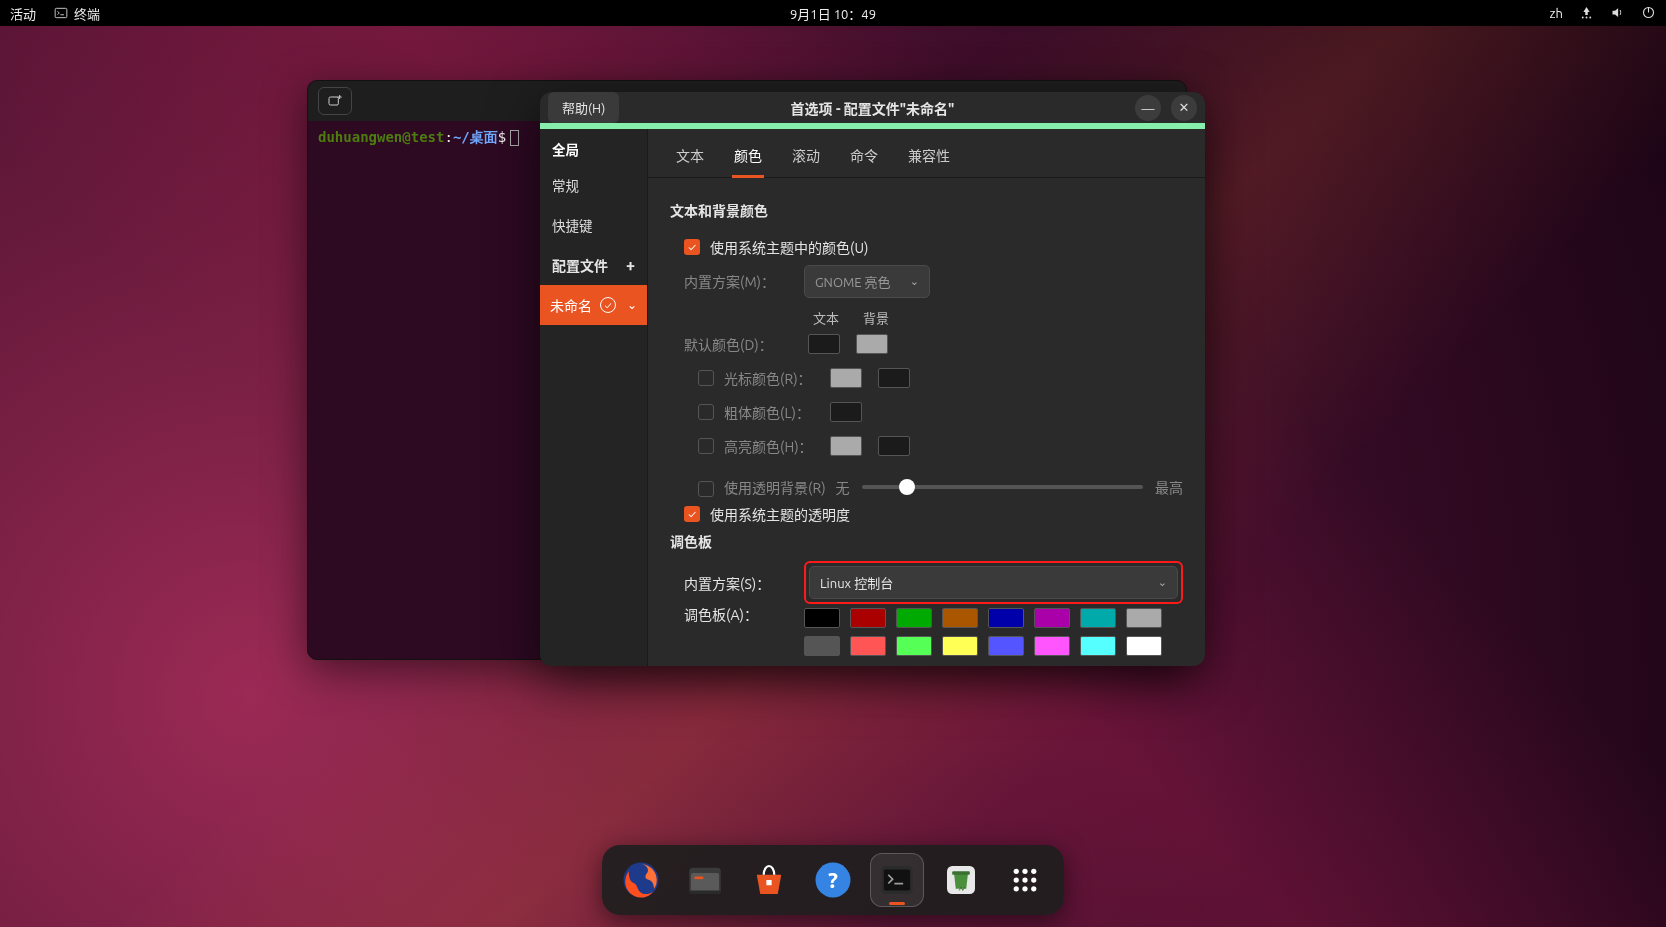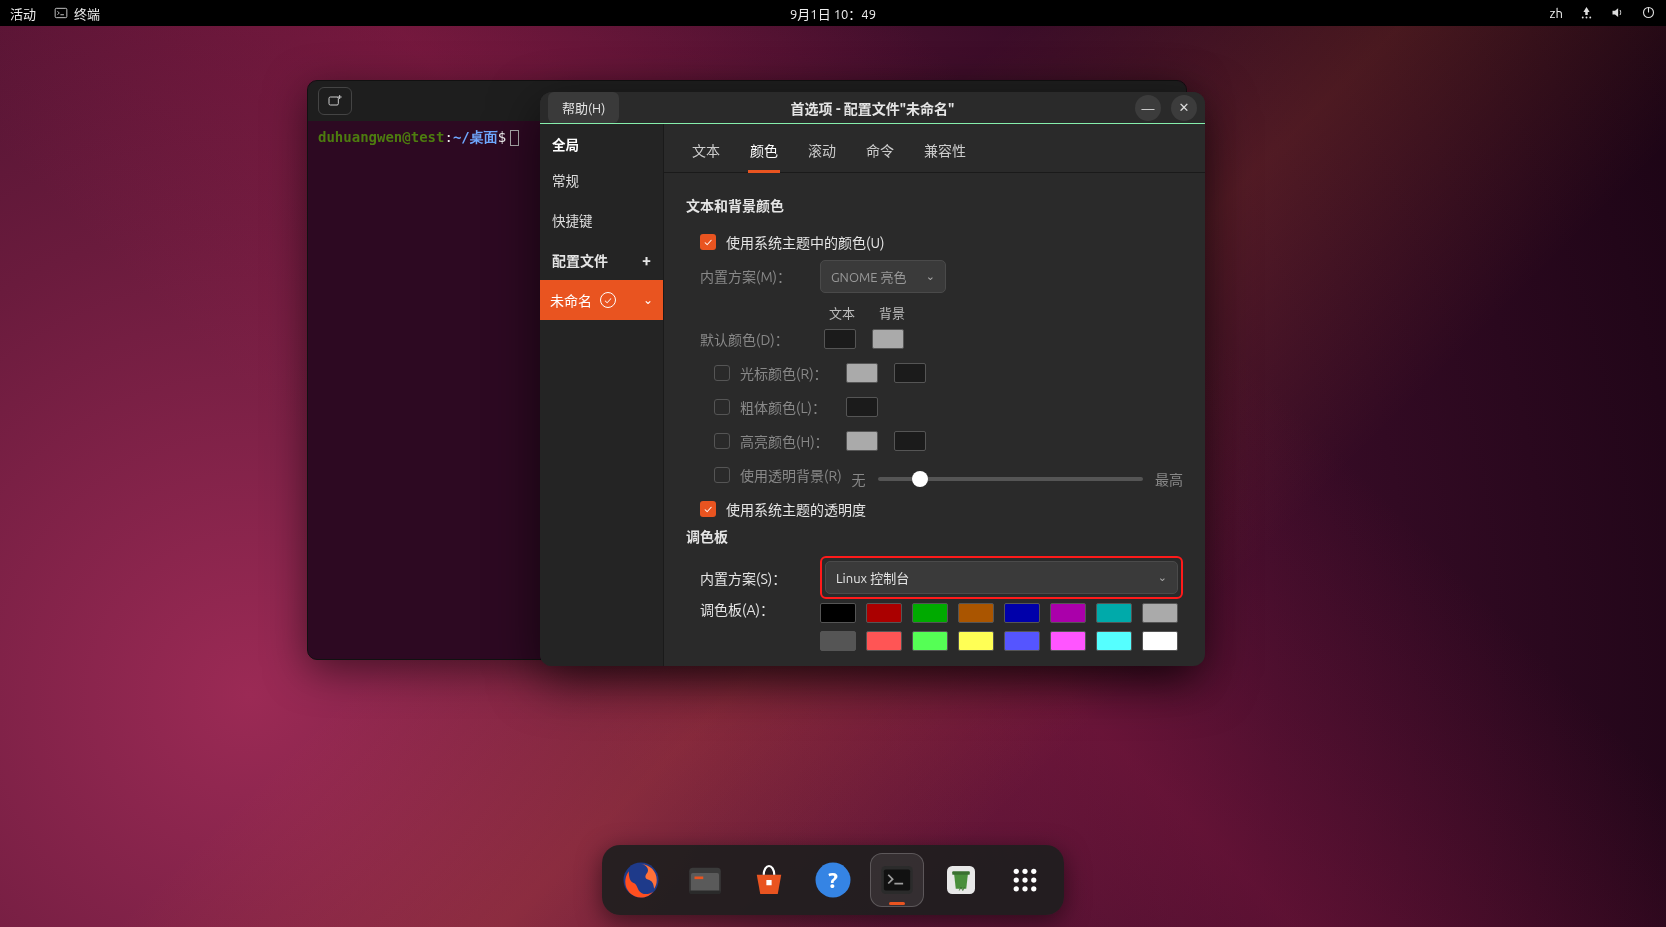--- a/index.html
+++ b/index.html
@@ -51,32 +51,32 @@
 
   
   .prefs {
     position:absolute; left:540px; top:92px; width:665px; height:574px;
     background:#2a2a2a; border-radius:12px; z-index:30;
     box-shadow:0 15px 50px rgba(0,0,0,0.6); color:#e5e5e5; font-size:14px;
     display:flex; flex-direction:column; overflow:hidden;
   }
   .prefs-header {
     height:40px; display:flex; align-items:center; background:#2a2a2a;
-    border-bottom:1px solid #86efac; position:relative;
+    border-bottom:6px solid #86efac; position:relative;
   }
   .help-btn {
     margin-left:8px; padding:6px 14px; background:#3a3a3a; border-radius:6px;
     font-size:13px; cursor:pointer;
   }
   .prefs-title { position:absolute; left:50%; transform:translateX(-50%); font-weight:600; }
   .win-controls { margin-left:auto; display:flex; gap:10px; padding-right:8px; }
   .win-btn { width:26px; height:26px; border-radius:50%; background:#3c3c3c; display:flex; align-items:center; justify-content:center; color:#ddd; font-size:13px; cursor:pointer; }
 
   .prefs-body { flex:1; display:flex; }
-  .sidebar { width:124px; background:#242424; display:flex; flex-direction:column; border-right:1px solid #1a1a1a; }
+  .sidebar { width:108px; background:#242424; display:flex; flex-direction:column; border-right:1px solid #1a1a1a; }
   .side-section-title { padding:10px 12px 6px; font-weight:600; font-size:13.5px; color:#fff; }
   .side-item { padding:10px 12px; font-size:13.5px; color:#ddd; cursor:pointer; }
   .profiles-row { display:flex; align-items:center; padding:10px 12px; font-weight:600; }
   .profiles-row .plus { margin-left:auto; font-size:16px; cursor:pointer; }
   .profile-active {
     background:#e95420; color:#fff; display:flex; align-items:center;
     padding:10px 10px; gap:8px; cursor:pointer;
   }
   .profile-active .check { width:16px; height:16px; border:1.5px solid #fff; border-radius:50%; display:flex; align-items:center; justify-content:center; font-size:10px; }
   .profile-active .chev { margin-left:auto; font-size:12px; }
@@ -248,21 +248,21 @@
           <div class="swatch" style="background:#1b1b1b"></div>
         </div>
         <div class="row row-indent dim" style="padding-left:28px;">
           <div class="chk empty"></div>
           <span style="width:96px">高亮颜色(H)：</span>
           <div style="display:flex;gap:16px;">
             <div class="swatch" style="background:#aaaaaa"></div>
             <div class="swatch" style="background:#1b1b1b"></div>
           </div>
         </div>
-        <div class="row row-indent dim" style="padding-left:28px;">
+        <div class="row row-indent dim" style="padding-left:28px;align-items:flex-end;">
           <div class="chk empty"></div>
           <span>使用透明背景(R)</span>
           <div class="slider-row" style="flex:1;">
             <span>无</span>
             <div class="slider-track">
               <div class="slider-thumb"></div>
             </div>
             <span>最高</span>
           </div>
         </div>

